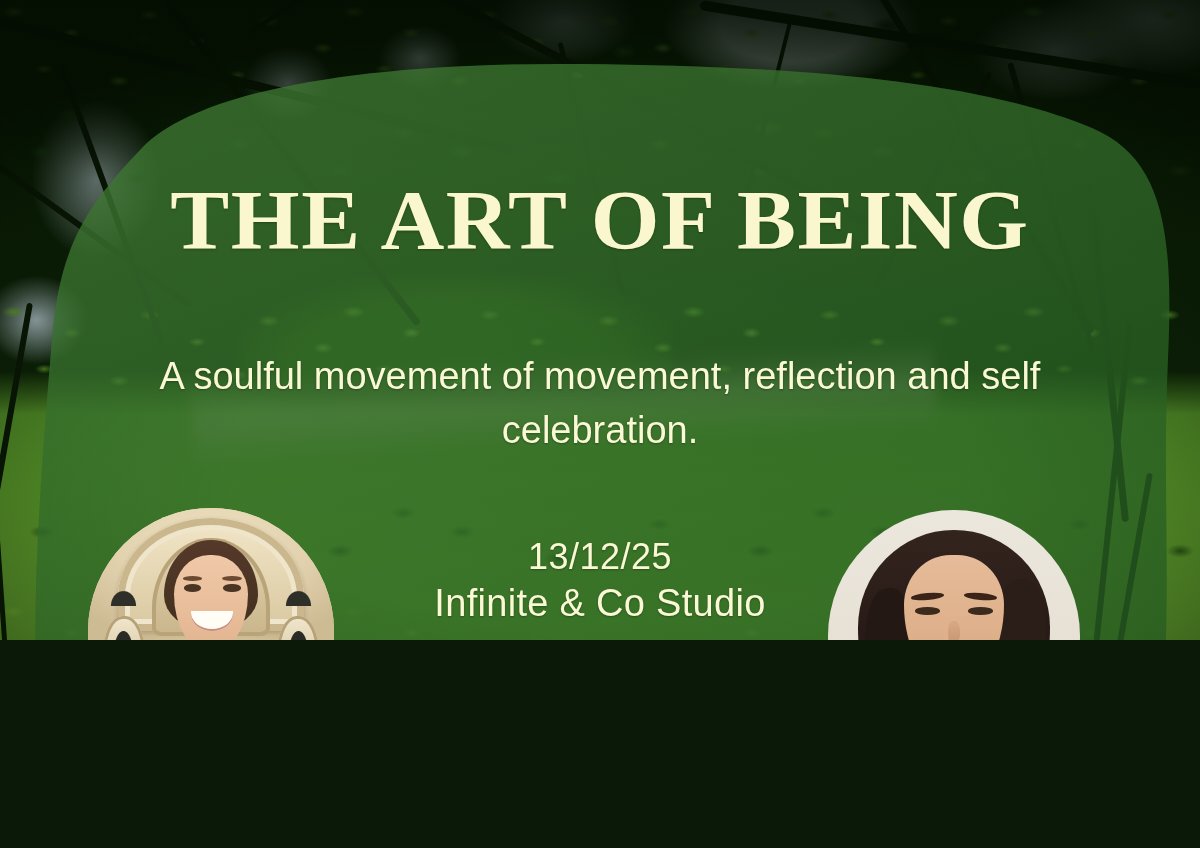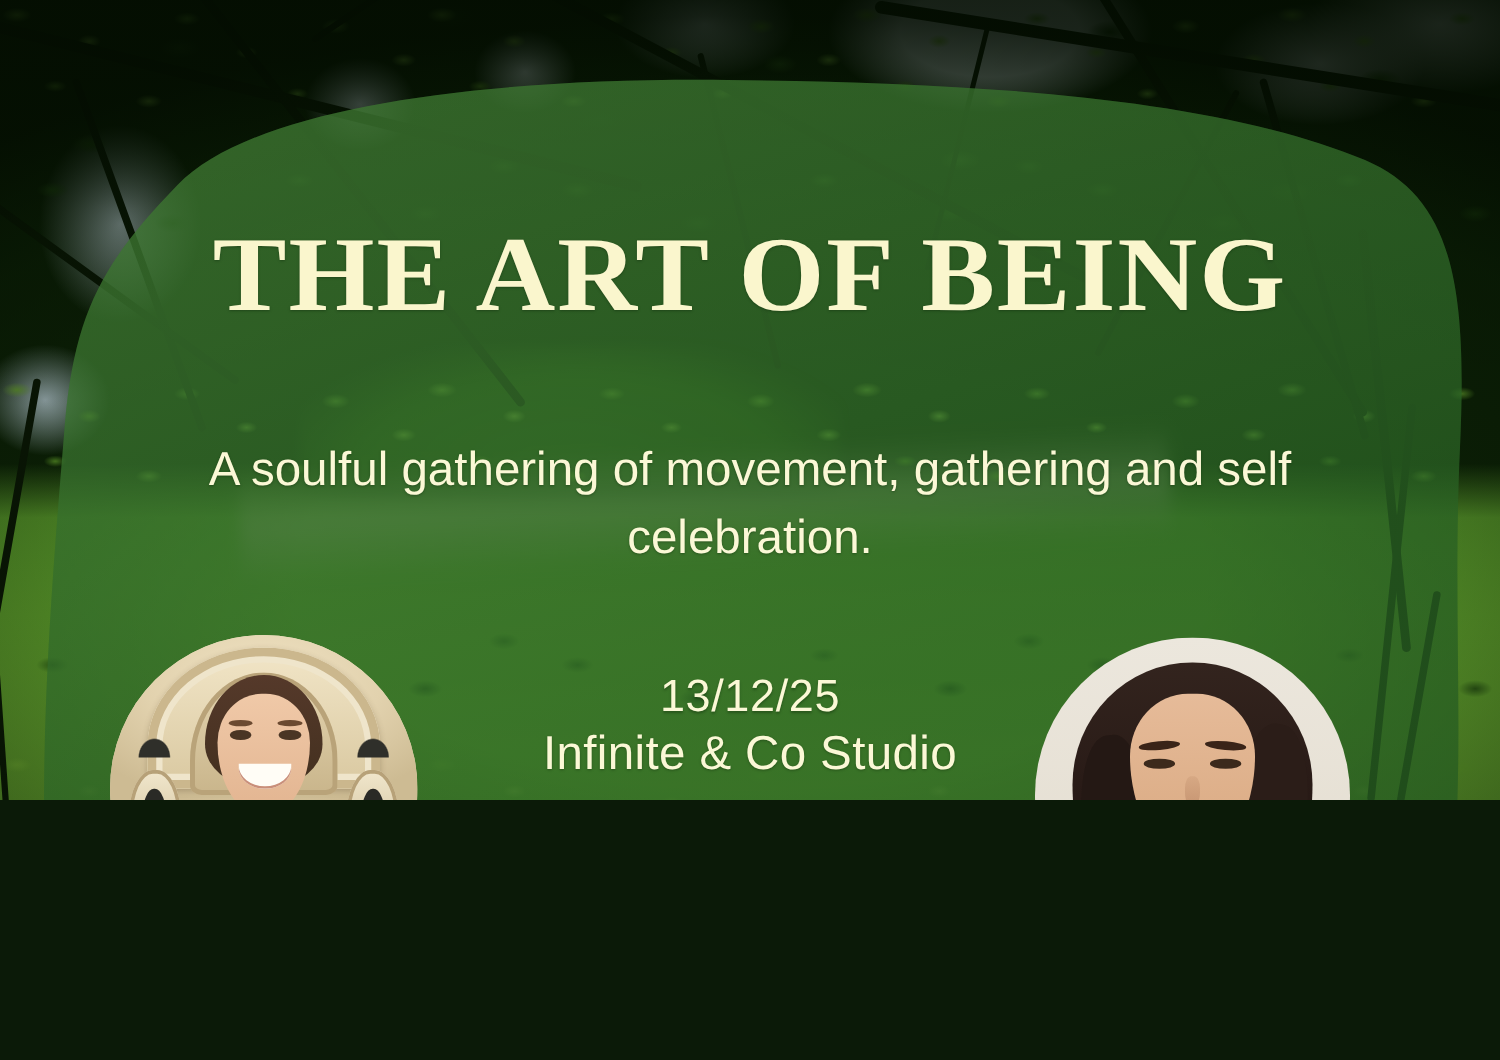--- a/index.html
+++ b/index.html
@@ -358,21 +358,21 @@
     <div class="bg-vig"></div>
   </div>
 
   <div class="blob"></div>
   <div class="blob2"></div>
 
   <div class="content">
 
     <h1 class="title">THE ART OF BEING</h1>
 
-    <p class="subtitle">A soulful gathering of movement, gathering and self celebration.</p>
+    <p class="subtitle">A soulful movement of movement, reflection and self celebration.</p>
 
     <div class="meta">
       <div class="meta-date">13/12/25</div>
       <div class="meta-venue">Infinite &amp; Co Studio</div>
     </div>
 
     <div class="portrait portrait-left">
       <div class="pl-bg"></div>
       <div class="pl-arch"></div>
       <div class="pl-arch-in"></div>

